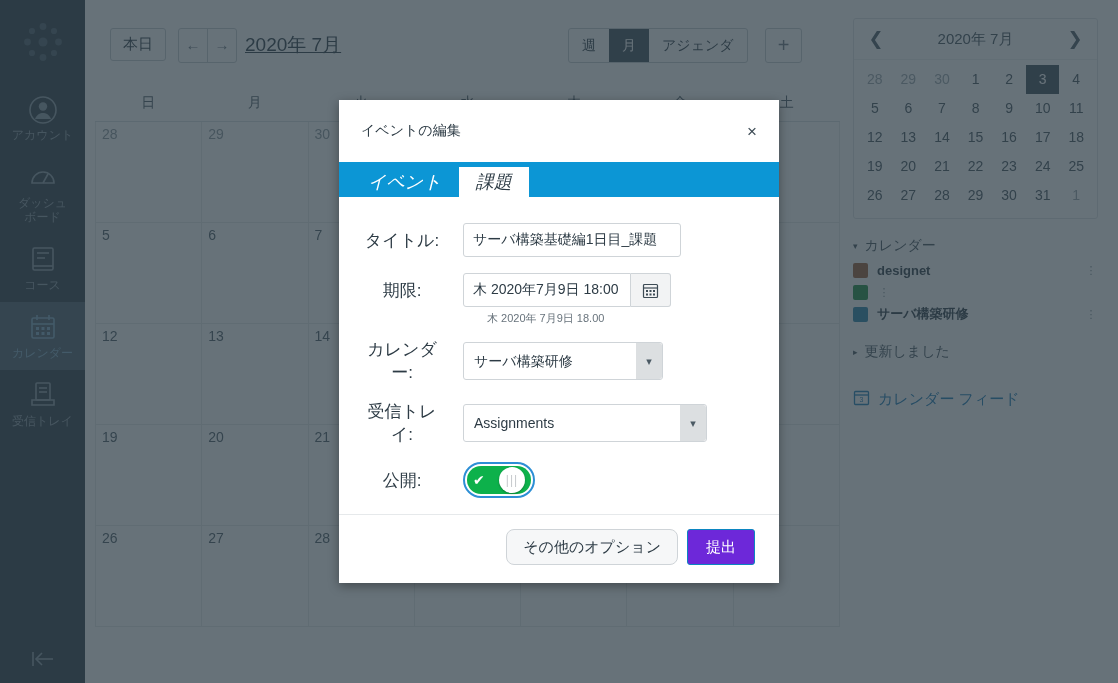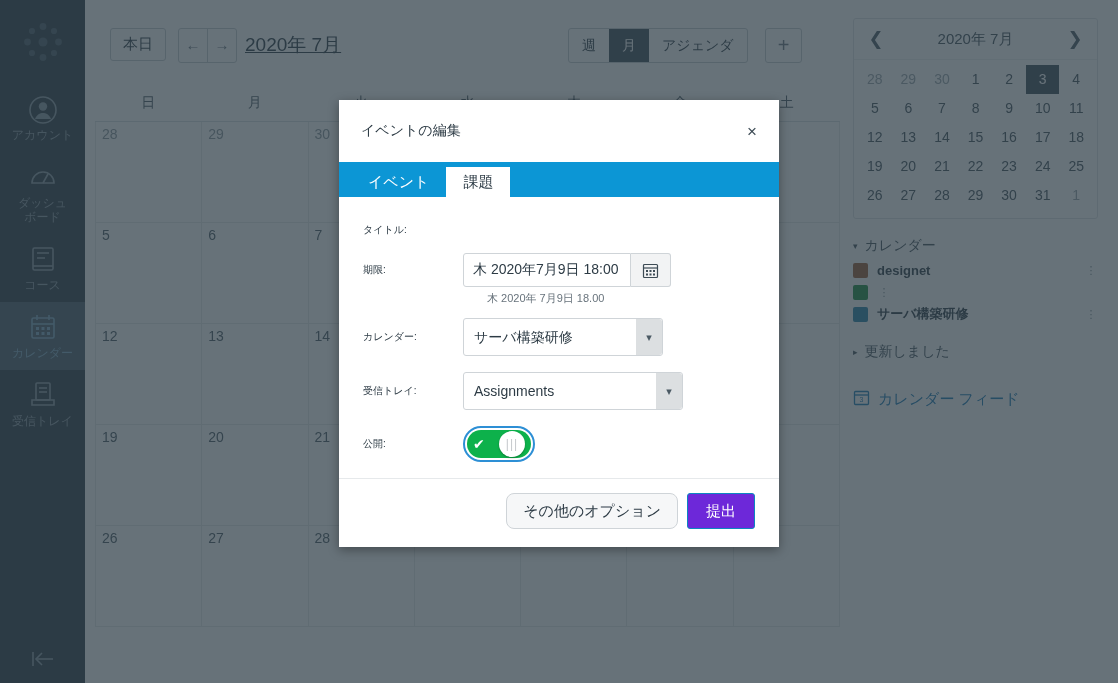--- a/index.html
+++ b/index.html
@@ -126,28 +126,29 @@
   }
   #modal-head{
     height:62px;display:flex;align-items:center;justify-content:space-between;
     padding:0 22px;box-sizing:border-box;
   }
   #modal-title{font-size:14px;color:#2d3b45;}
   #modal-close{font-size:17px;color:#3d4b55;cursor:pointer;line-height:1;}
   #tabbar{height:35px;background:#0c96d5;display:flex;align-items:flex-end;
     padding-left:12px;box-sizing:border-box;}
   .tab{
-    height:30px;line-height:30px;padding:0 17px;font-size:15px;color:#ffffff;
+    height:30px;line-height:30px;padding:0 17px;font-size:18px;color:#ffffff;
     cursor:pointer;
+    font-style:italic;
   }
   .tab.active{background:#ffffff;color:#2d3b45;}
   #form{padding:26px 24px 0 24px;}
   .form-row{display:flex;align-items:center;margin-bottom:16px;}
   .form-label{
-    width:100px;text-align:left;padding-right:22px;font-size:10px;
+    width:100px;text-align:center;padding-right:22px;font-size:17px;
     color:#2d3b45;box-sizing:border-box;
   }
   .text-input{
     border:1px solid #cfd4d8;border-radius:3px;height:34px;
     padding:0 9px;font-size:14px;color:#2d3b45;box-sizing:border-box;
     font-family:"Liberation Sans","DejaVu Sans",sans-serif;background:#fff;
   }
   #input-title{width:218px;}
   #date-wrap{display:flex;}
   #input-date{width:168px;border-top-right-radius:0;border-bottom-right-radius:0;}
@@ -170,21 +171,21 @@
     font-family:"Liberation Sans","DejaVu Sans",sans-serif;
     box-sizing:border-box;
   }
   .select-box .sel-arrow{
     position:absolute;right:1px;top:1px;width:26px;height:36px;
     background:#dcdfe1;display:flex;align-items:center;justify-content:center;
     font-size:11px;color:#4b5a64;pointer-events:none;
     border-top-right-radius:3px;border-bottom-right-radius:3px;
   }
   #select-calendar select{width:200px;}
-  #select-group select{width:220px;}
+  #select-group select{width:244px;}
   #toggle-wrap{
     width:72px;height:36px;border-radius:20px;border:2px solid #2d8fd5;
     display:flex;align-items:center;padding:2px;box-sizing:border-box;
     cursor:pointer;background:#fff;
   }
   #toggle-inner{
     width:100%;height:100%;border-radius:16px;background:#0db14b;
     display:flex;align-items:center;justify-content:space-between;
     padding:0 6px;box-sizing:border-box;
   }
@@ -488,20 +489,21 @@
   </div>
 
   <div id="tabbar">
     <div class="tab">イベント</div>
     <div class="tab active">課題</div>
   </div>
 
   <div id="form">
     <div class="form-row">
       <div class="form-label">タイトル:</div>
+      <input class="text-input" id="input-title" type="text" value="サーバ構築基礎編1日目_課題" style="">
     </div>
 
     <div class="form-row">
       <div class="form-label">期限:</div>
       <div id="date-wrap">
         <input class="text-input" id="input-date" type="text" value="木 2020年7月9日 18:00" style="">
         <div id="date-picker-btn">
           <svg width="17" height="17" viewBox="0 0 17 17" fill="none" stroke="#3d4b55" stroke-width="1.2">
             <rect x="1.5" y="2.5" width="14" height="13" rx="1"></rect>
             <line x1="1.5" y1="6" x2="15.5" y2="6"></line>

